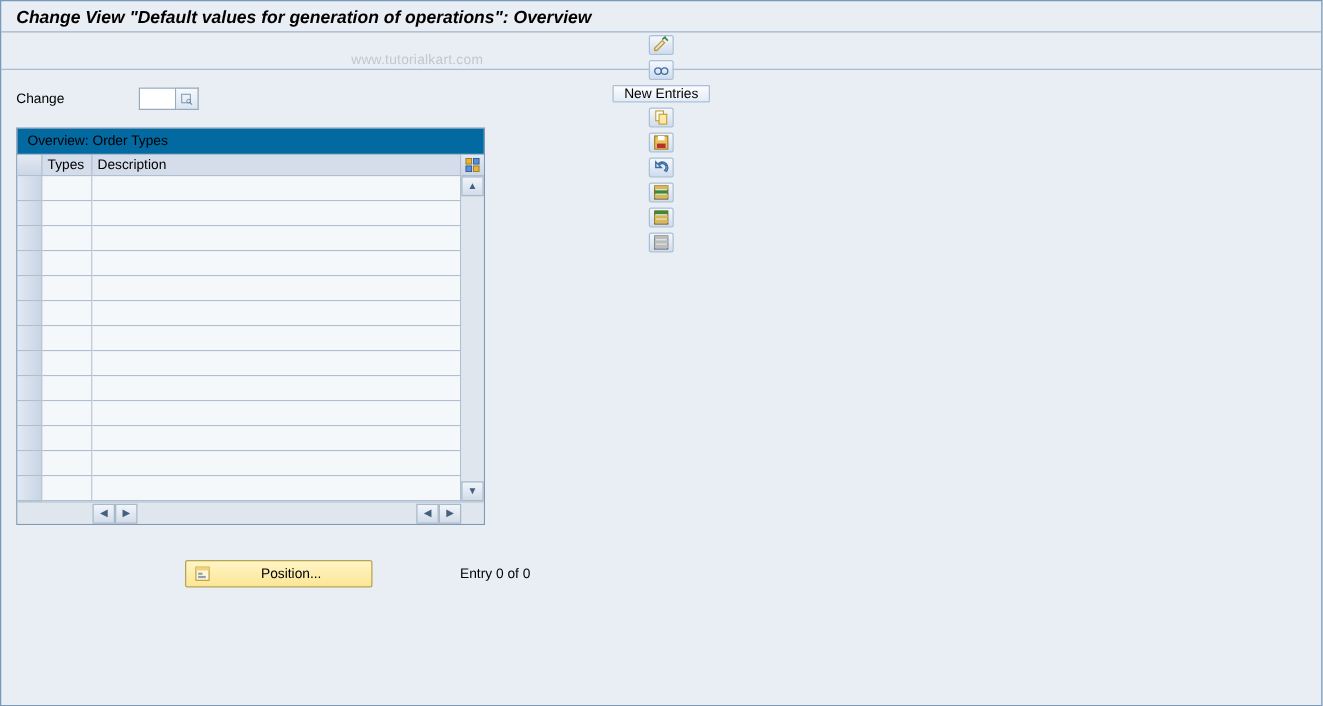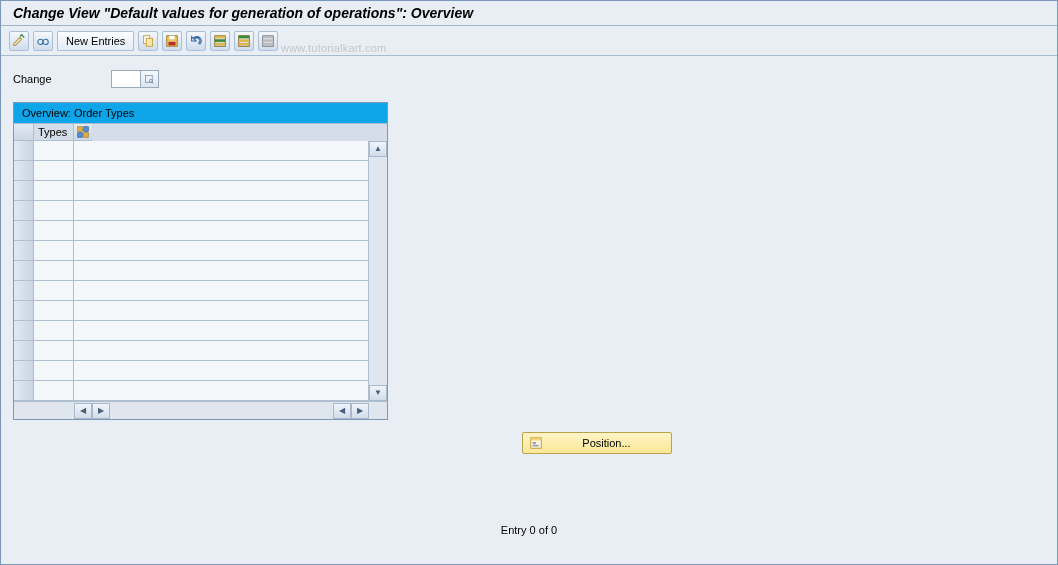--- a/index.html
+++ b/index.html
@@ -26,20 +26,21 @@
       font-style: italic;
       font-size: 14px;
     }
     .toolbar {
       height: 30px;
       display: flex;
       align-items: center;
       gap: 4px;
       padding: 2px 8px;
       border-bottom: 1px solid #a7bcd1;
+      flex-direction: column;
     }
     .tb-btn {
       width: 20px;
       height: 20px;
       border: 1px solid #abc0d6;
       background: linear-gradient(#f3f8fd, #d0dced);
       display: flex;
       align-items: center;
       justify-content: center;
       cursor: pointer;
@@ -91,21 +92,21 @@
     }
 
     .grid-panel {
       width: 375px;
       border: 1px solid #7f99b5;
       background: #dbe5f1;
     }
     .grid-title {
       border-bottom: 1px solid #a8bccf;
       padding: 4px 8px;
-      background: #0ea5e9;
+      background: #0369a1;
     }
     .grid-header {
       display: flex;
       background: #d4dde9;
     }
     .row-selector-h, .row-selector {
       width: 20px;
       flex-shrink: 0;
       border-right: 1px solid #b0bfd0;
       border-bottom: 1px solid #b0bfd0;
@@ -142,24 +143,23 @@
     }
     .grid-outer-body { display:flex; }
     .grid-cols { flex:1; }
     .hscroll {
       height:18px;display:flex;align-items:center;
       background:#e0e6ee;border-top:1px solid #b0bfd0;
     }
     .hscroll-spacer-l { width:60px; }
     .hscroll-mid { flex:1; }
     .position-row {
-      margin-top: 12px;
+      margin-top: 28px;
       display:flex;align-items:center;
       gap: 70px;
-      flex-direction: column;
     }
     .position-btn {
       margin-left: 135px;
       width: 150px;
       height: 22px;
       border: 1px solid #b9a34b;
       background: linear-gradient(#fff4c6,#fbe796);
       display:flex;align-items:center;gap:6px;
       padding: 0 6px;
       cursor:pointer;
@@ -263,20 +263,21 @@
           </svg>
       </div>
     </div>
   </div>
 
   <div class="grid-panel">
     <div class="grid-title">Overview: Order Types</div>
     <div class="grid-header">
       <div class="row-selector-h"></div>
       <div class="col col-type">Types</div>
+      <div class="col col-desc">Description</div>
       <div class="col-cfg-h" title="table-config-icon">
         <svg class="svg-icon" viewBox="0 0 16 16" style="width:12px;height:12px">
             <rect x="1" y="1" width="6" height="6" fill="#e8b23a" stroke="#9c7a20"></rect>
             <rect x="9" y="1" width="6" height="6" fill="#5a8fd6" stroke="#2f5a99"></rect>
             <rect x="1" y="9" width="6" height="6" fill="#5a8fd6" stroke="#2f5a99"></rect>
             <rect x="9" y="9" width="6" height="6" fill="#e8b23a" stroke="#9c7a20"></rect>
           </svg>
       </div>
     </div>
 

